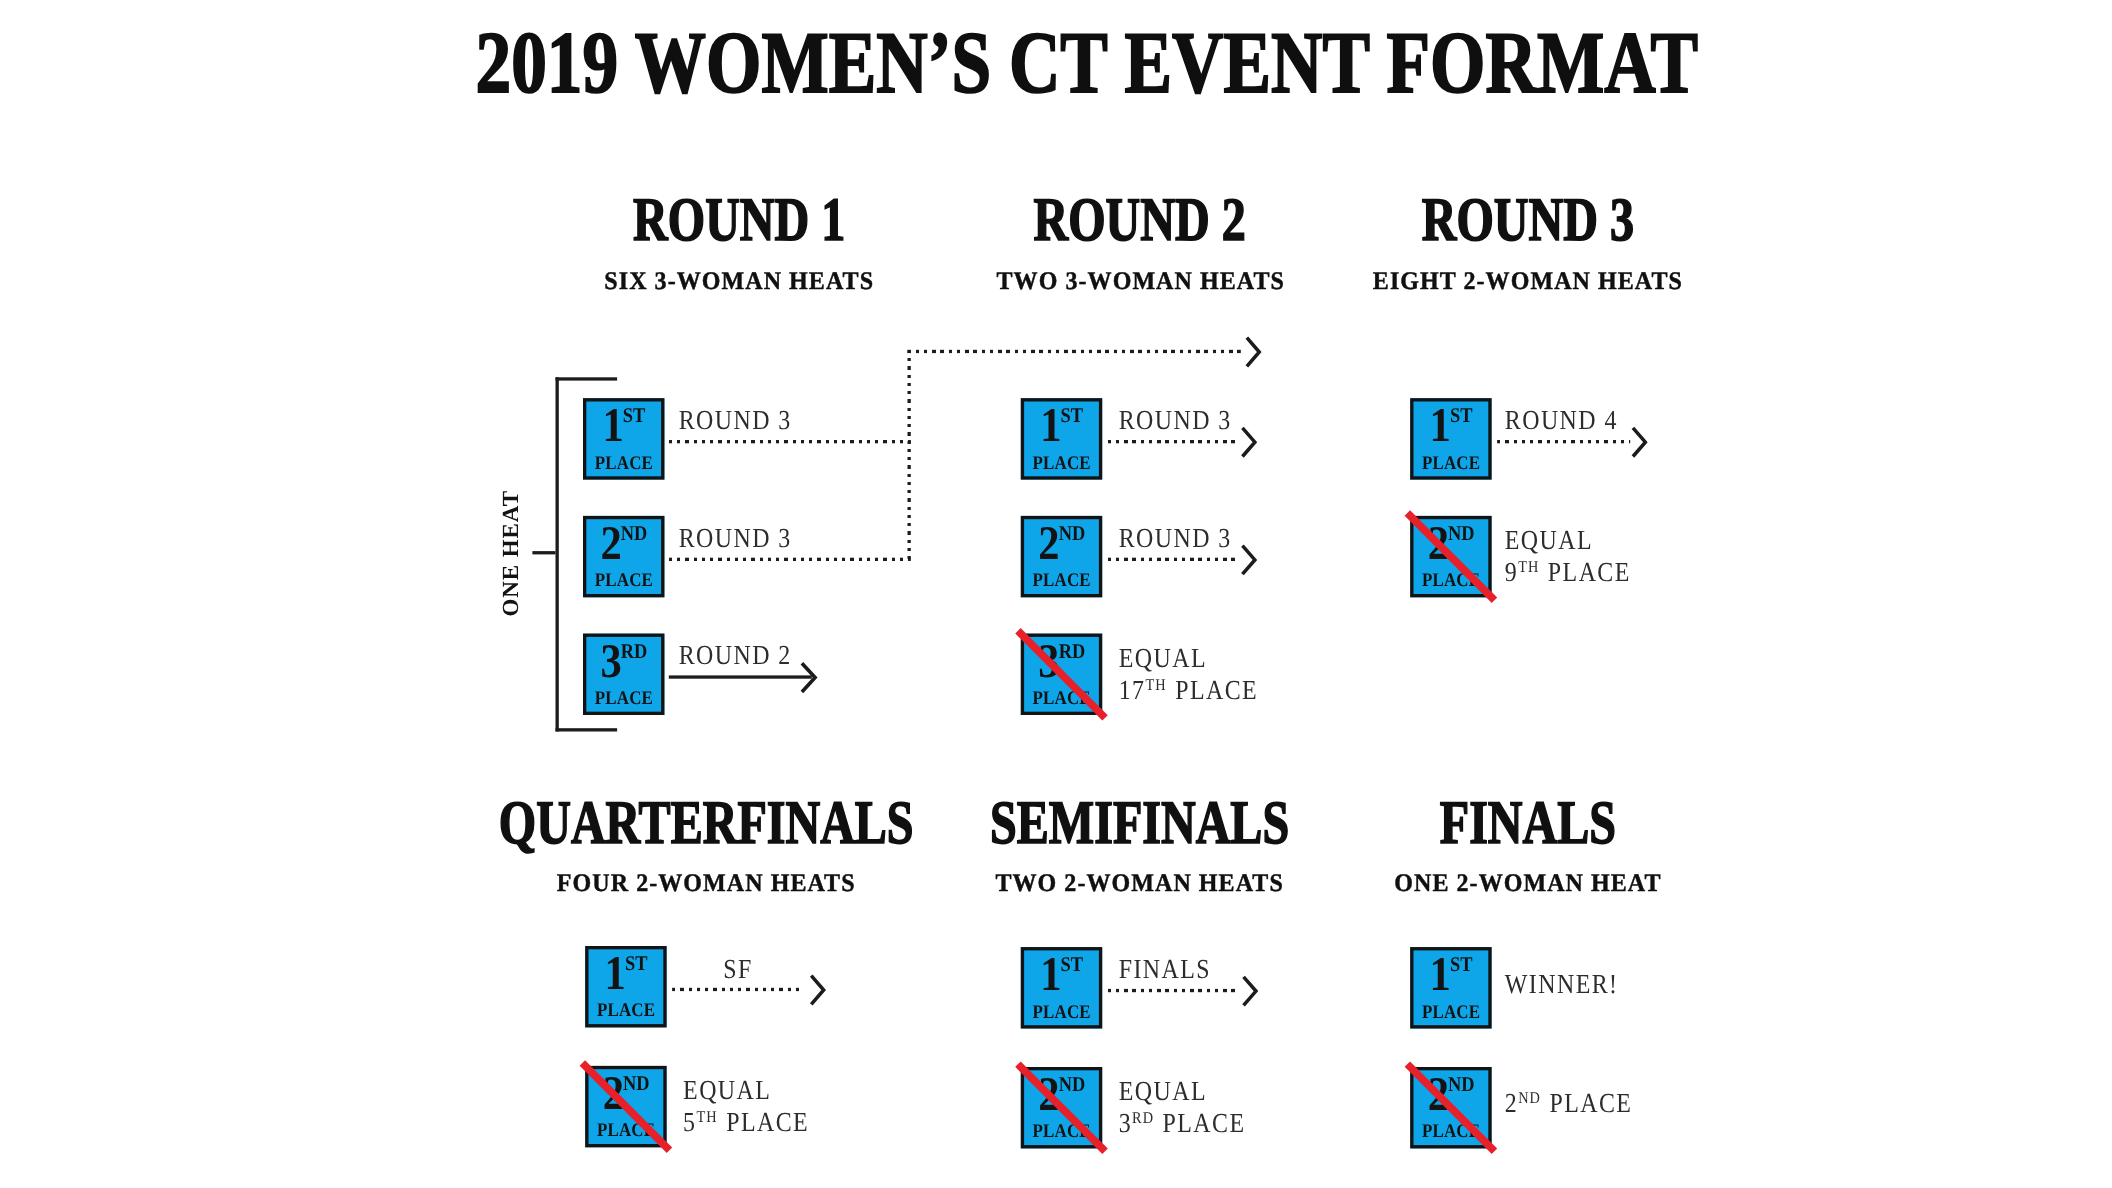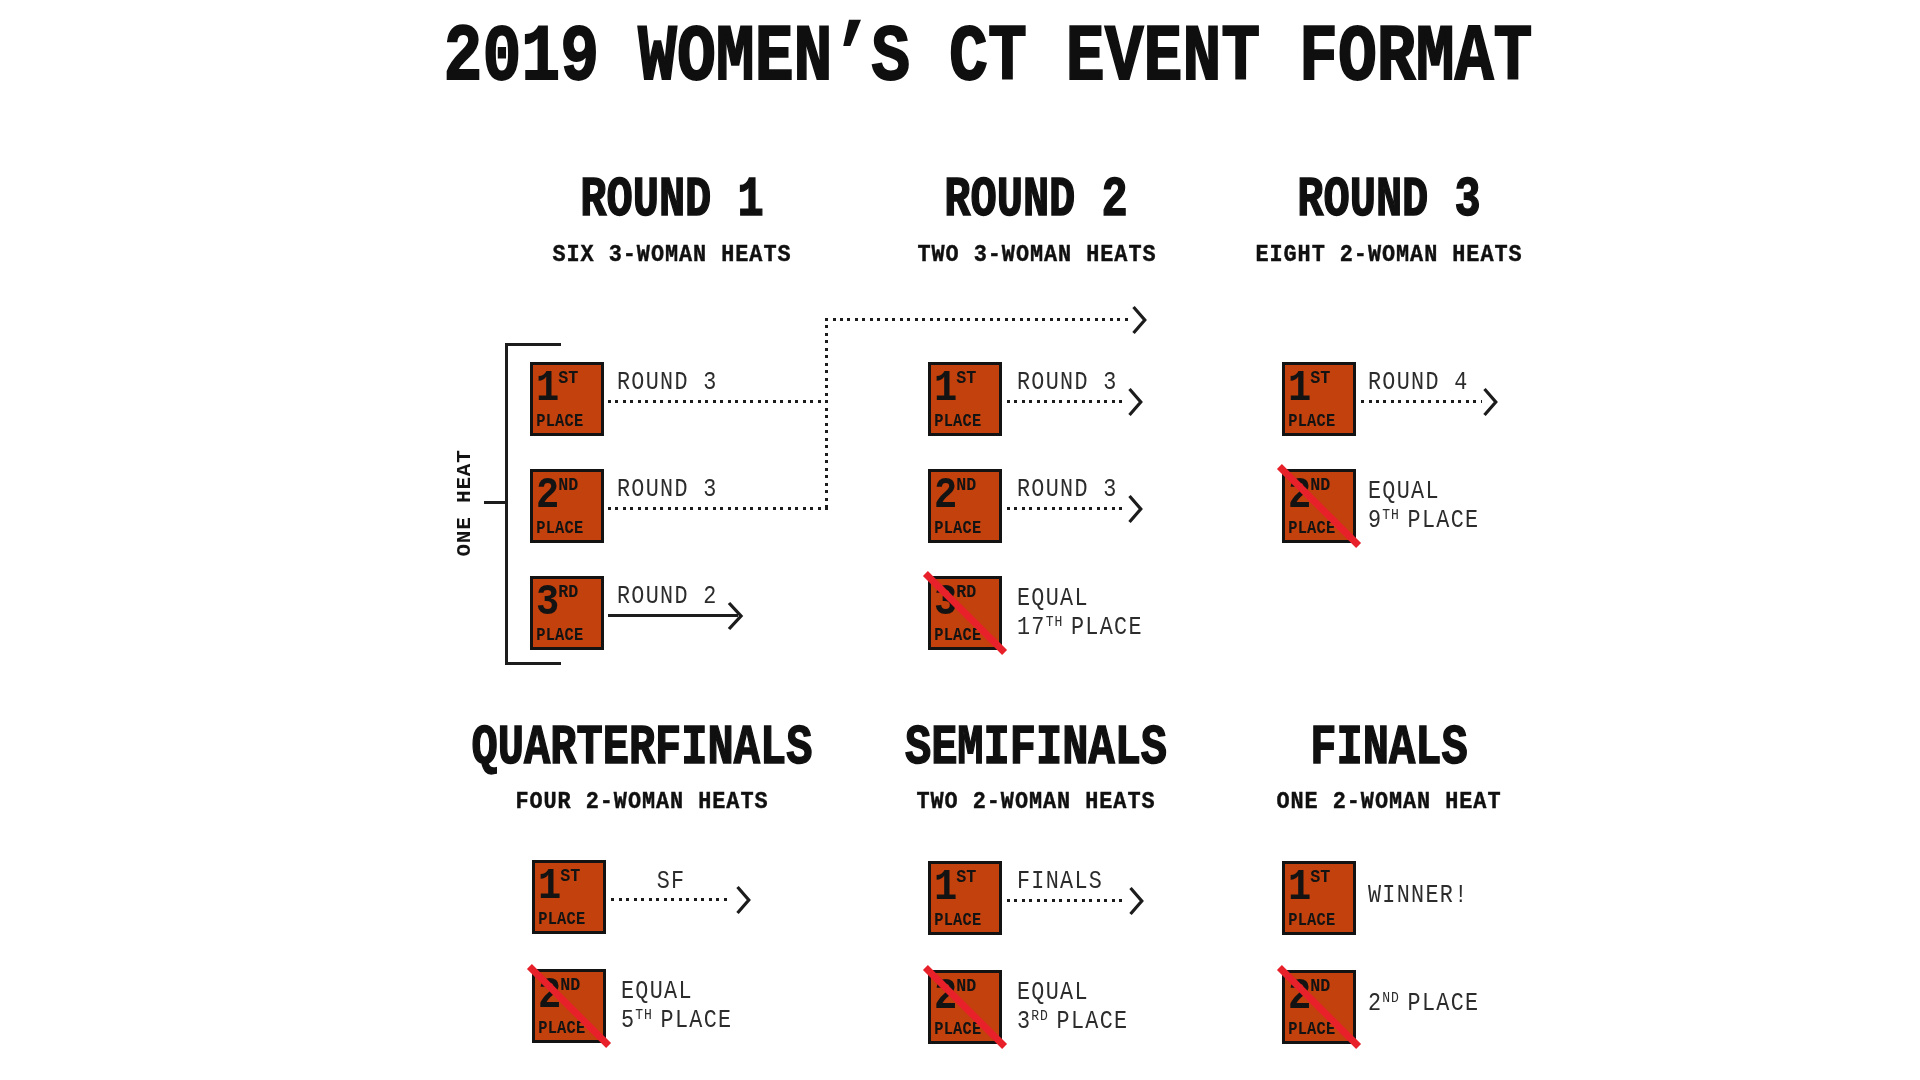--- a/index.html
+++ b/index.html
@@ -1,26 +1,26 @@
 <!DOCTYPE html>
 <html><head>
 <meta charset="utf-8">
 <style>
   html,body{margin:0;padding:0;}
   #page{position:relative;width:1920px;height:1080px;background:#ffffff;overflow:hidden;
-        font-family:Liberation Mono, monospace;color:#141414;}
+        font-family:Liberation Serif, serif;color:#141414;}
   .title{position:absolute;font-size:80px;font-weight:bold;white-space:nowrap;line-height:1;
          -webkit-text-stroke:1.8px #0f0f0f;color:#0f0f0f;transform:translateX(-50%) scaleX(0.81);}
   .hdr-big{position:absolute;font-size:56px;font-weight:bold;white-space:nowrap;line-height:1;
            -webkit-text-stroke:1.5px #101010;color:#101010;transform:translateX(-50%) scaleX(0.78);}
   .hdr-sub{position:absolute;font-size:23px;font-weight:bold;white-space:nowrap;line-height:1;
            letter-spacing:1px;color:#101010;-webkit-text-stroke:0.4px #101010;
            transform:translateX(-50%) scaleX(0.95);}
-  .pbox{position:absolute;width:68px;height:68px;border:3px solid #131313;background:#c2410c;
-        display:flex;flex-direction:column;align-items:flex-start;justify-content:center;}
+  .pbox{position:absolute;width:68px;height:68px;border:3px solid #131313;background:#0ea5e9;
+        display:flex;flex-direction:column;align-items:center;justify-content:center;}
   .pnum{line-height:1;font-weight:bold;color:#131313;white-space:nowrap;transform:scaleX(0.88);}
   .pnum .digit{font-size:44px;}
   .pnum .ord{font-size:19px;vertical-align:17px;margin-left:-1px;}
   .pword{font-size:17.5px;font-weight:bold;color:#131313;letter-spacing:0.2px;margin-top:1px;
          margin-bottom:2px;transform:scaleX(0.88);}
   .slash{position:absolute;left:50%;top:50%;width:112px;height:7px;background:#e7202a;
          transform:translate(-50%,-50%) rotate(45deg);}
   .olabel{position:absolute;font-size:25px;color:#2c2c2c;letter-spacing:1.5px;white-space:nowrap;
           line-height:1;transform:scaleX(0.87);transform-origin:left top;}
   .olabel .sup{font-size:15px;vertical-align:8px;letter-spacing:1px;}

